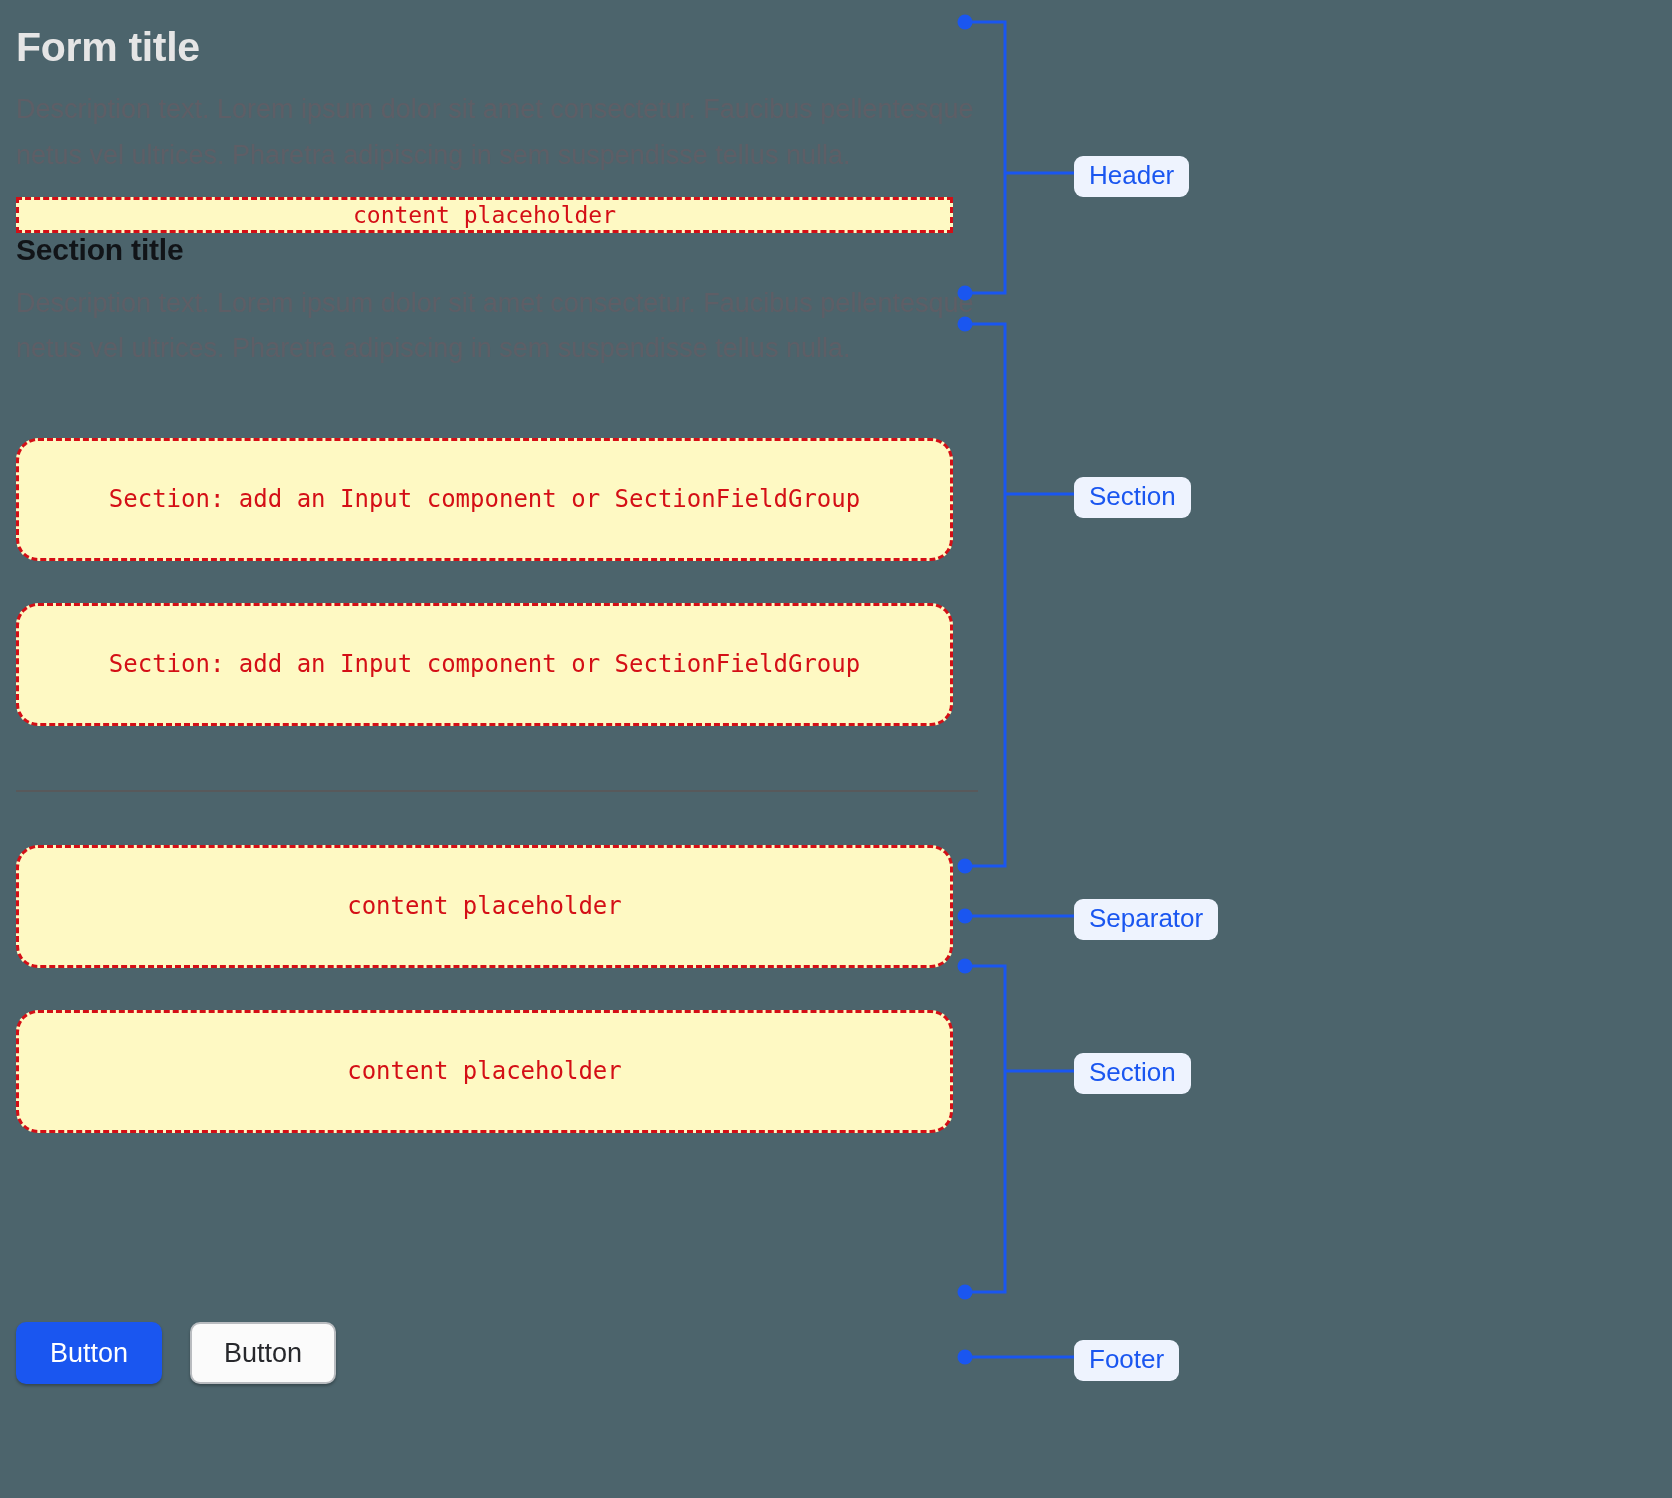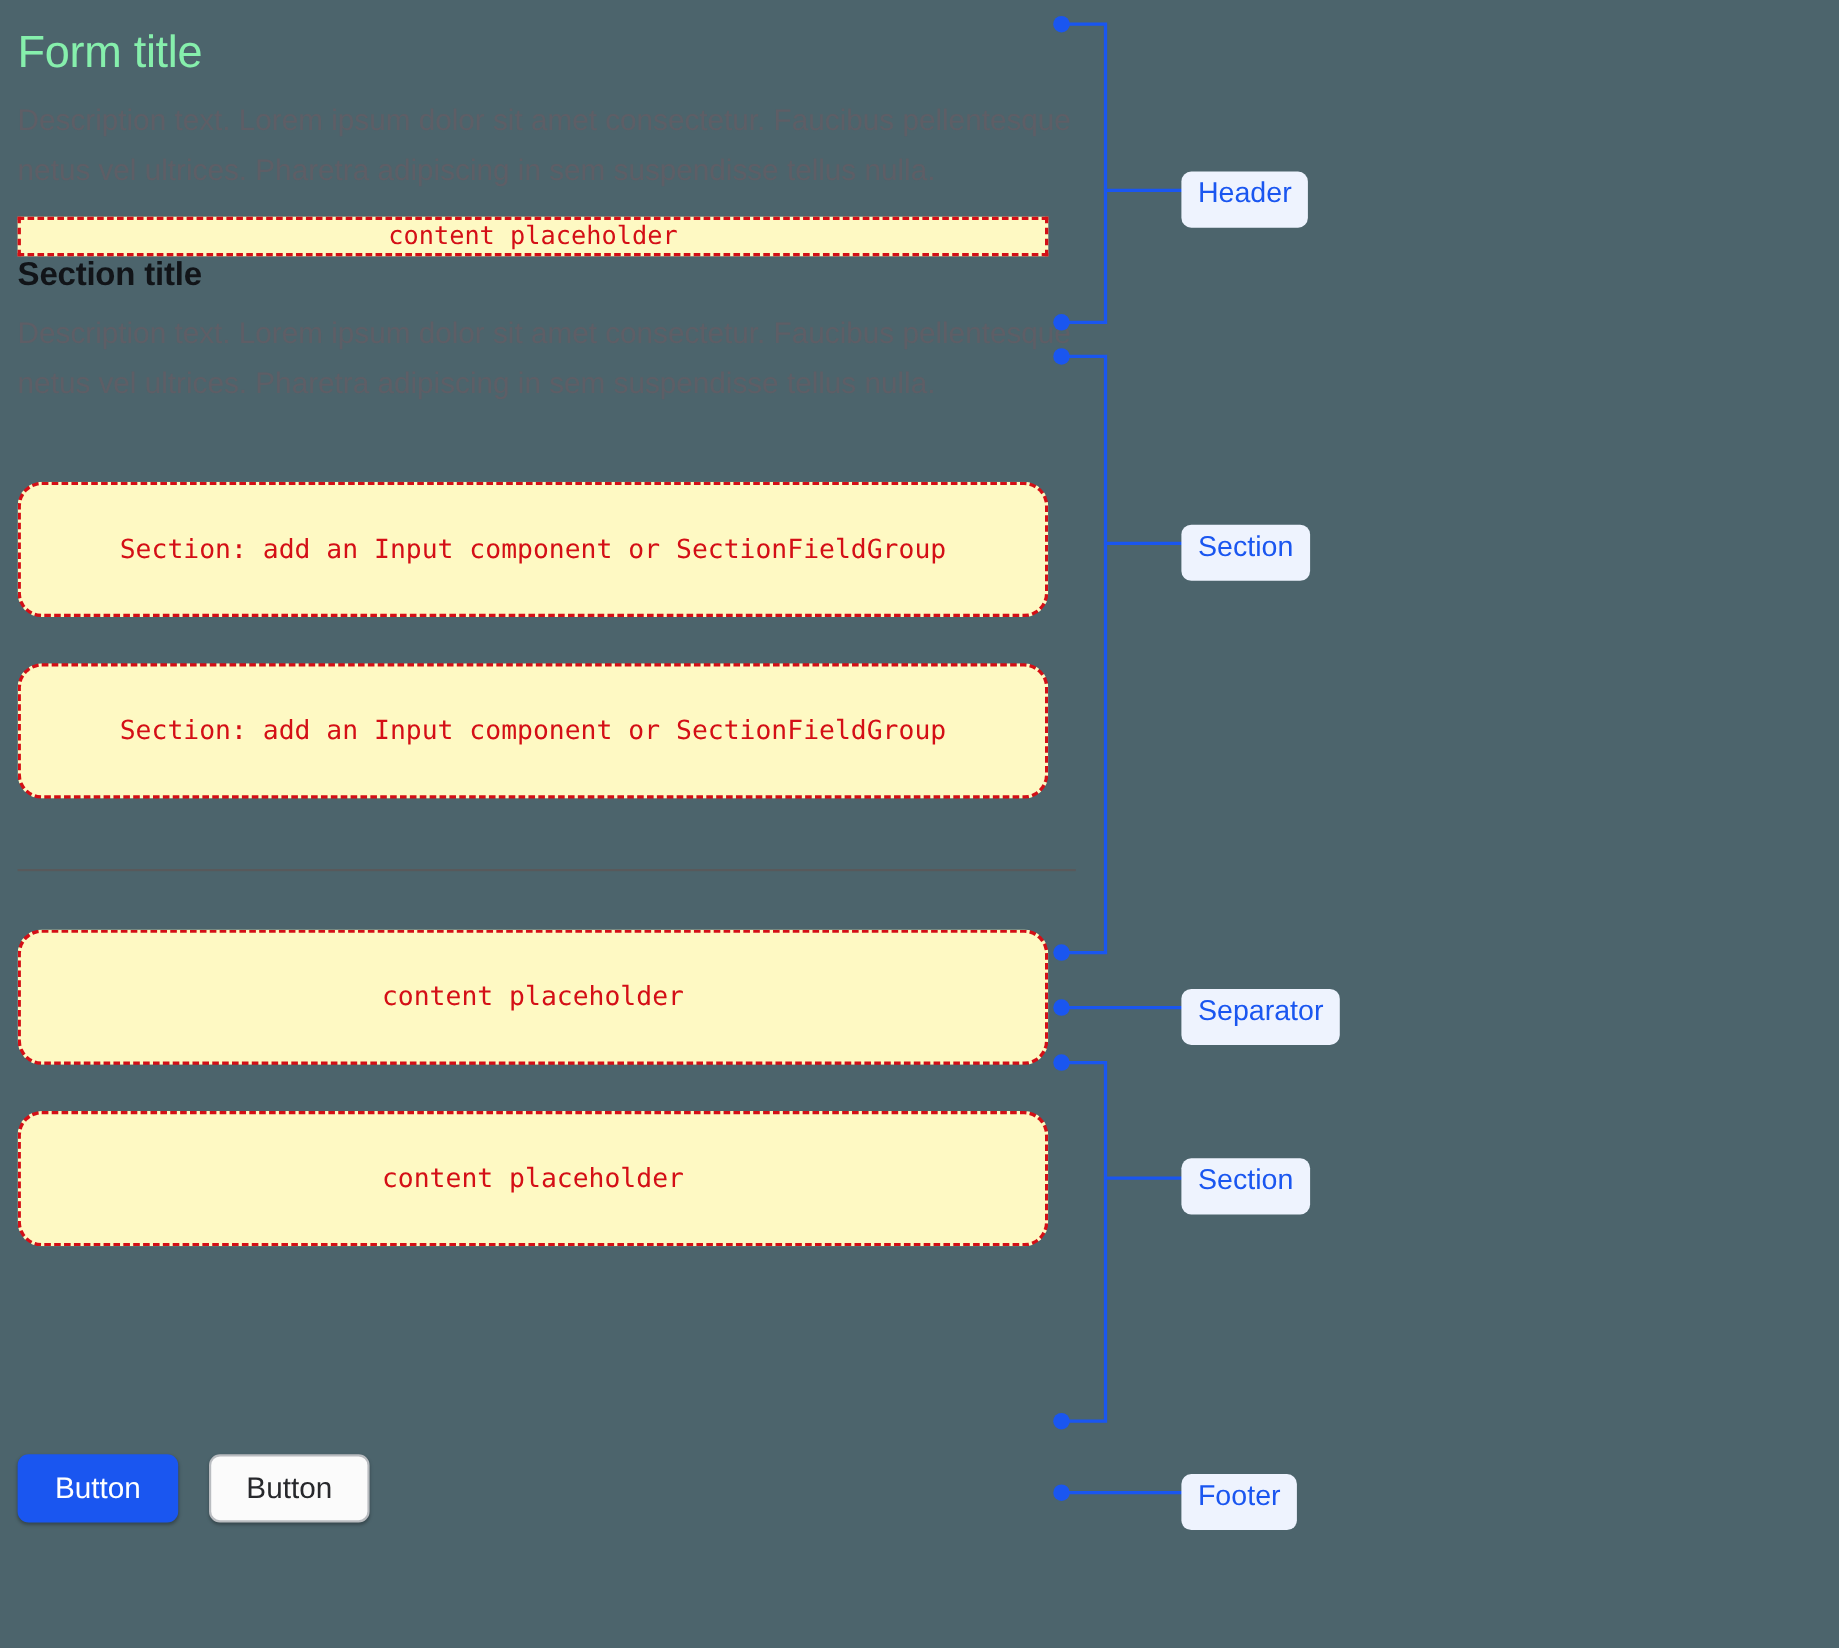--- a/index.html
+++ b/index.html
@@ -22,22 +22,22 @@
   
   .form-col {
     position: absolute;
     left: 16px;
     top: 0;
     width: 1000px;
   }
 
   .form-title {
     font-size: 41px;
-    font-weight: 400;
-    color: #86efac;
+    font-weight: 700;
+    color: #e5e5e5;
     letter-spacing: -0.3px;
     padding-top: 22px;
     line-height: 1.25;
   }
 
   .desc {
     font-size: 27px;
     line-height: 1.68;
     color: #5e5e66;
     margin-top: 14px;
@@ -115,21 +115,21 @@
     width: 1672px; height: 1498px;
     pointer-events: none;
   }
   .anno-label {
     position: absolute;
     background: #eef3fe;
     color: #1a56f0;
     font-size: 26px;
     font-family: "Liberation Sans", sans-serif;
     border-radius: 9px;
-    padding: 5px 15px 17px 15px;
+    padding: 5px 15px 7px 15px;
     white-space: nowrap;
     line-height: 1.1;
   }
 </style>
 </head>
 <body>
 
 <div id="stage">
 
   <div class="form-col">

